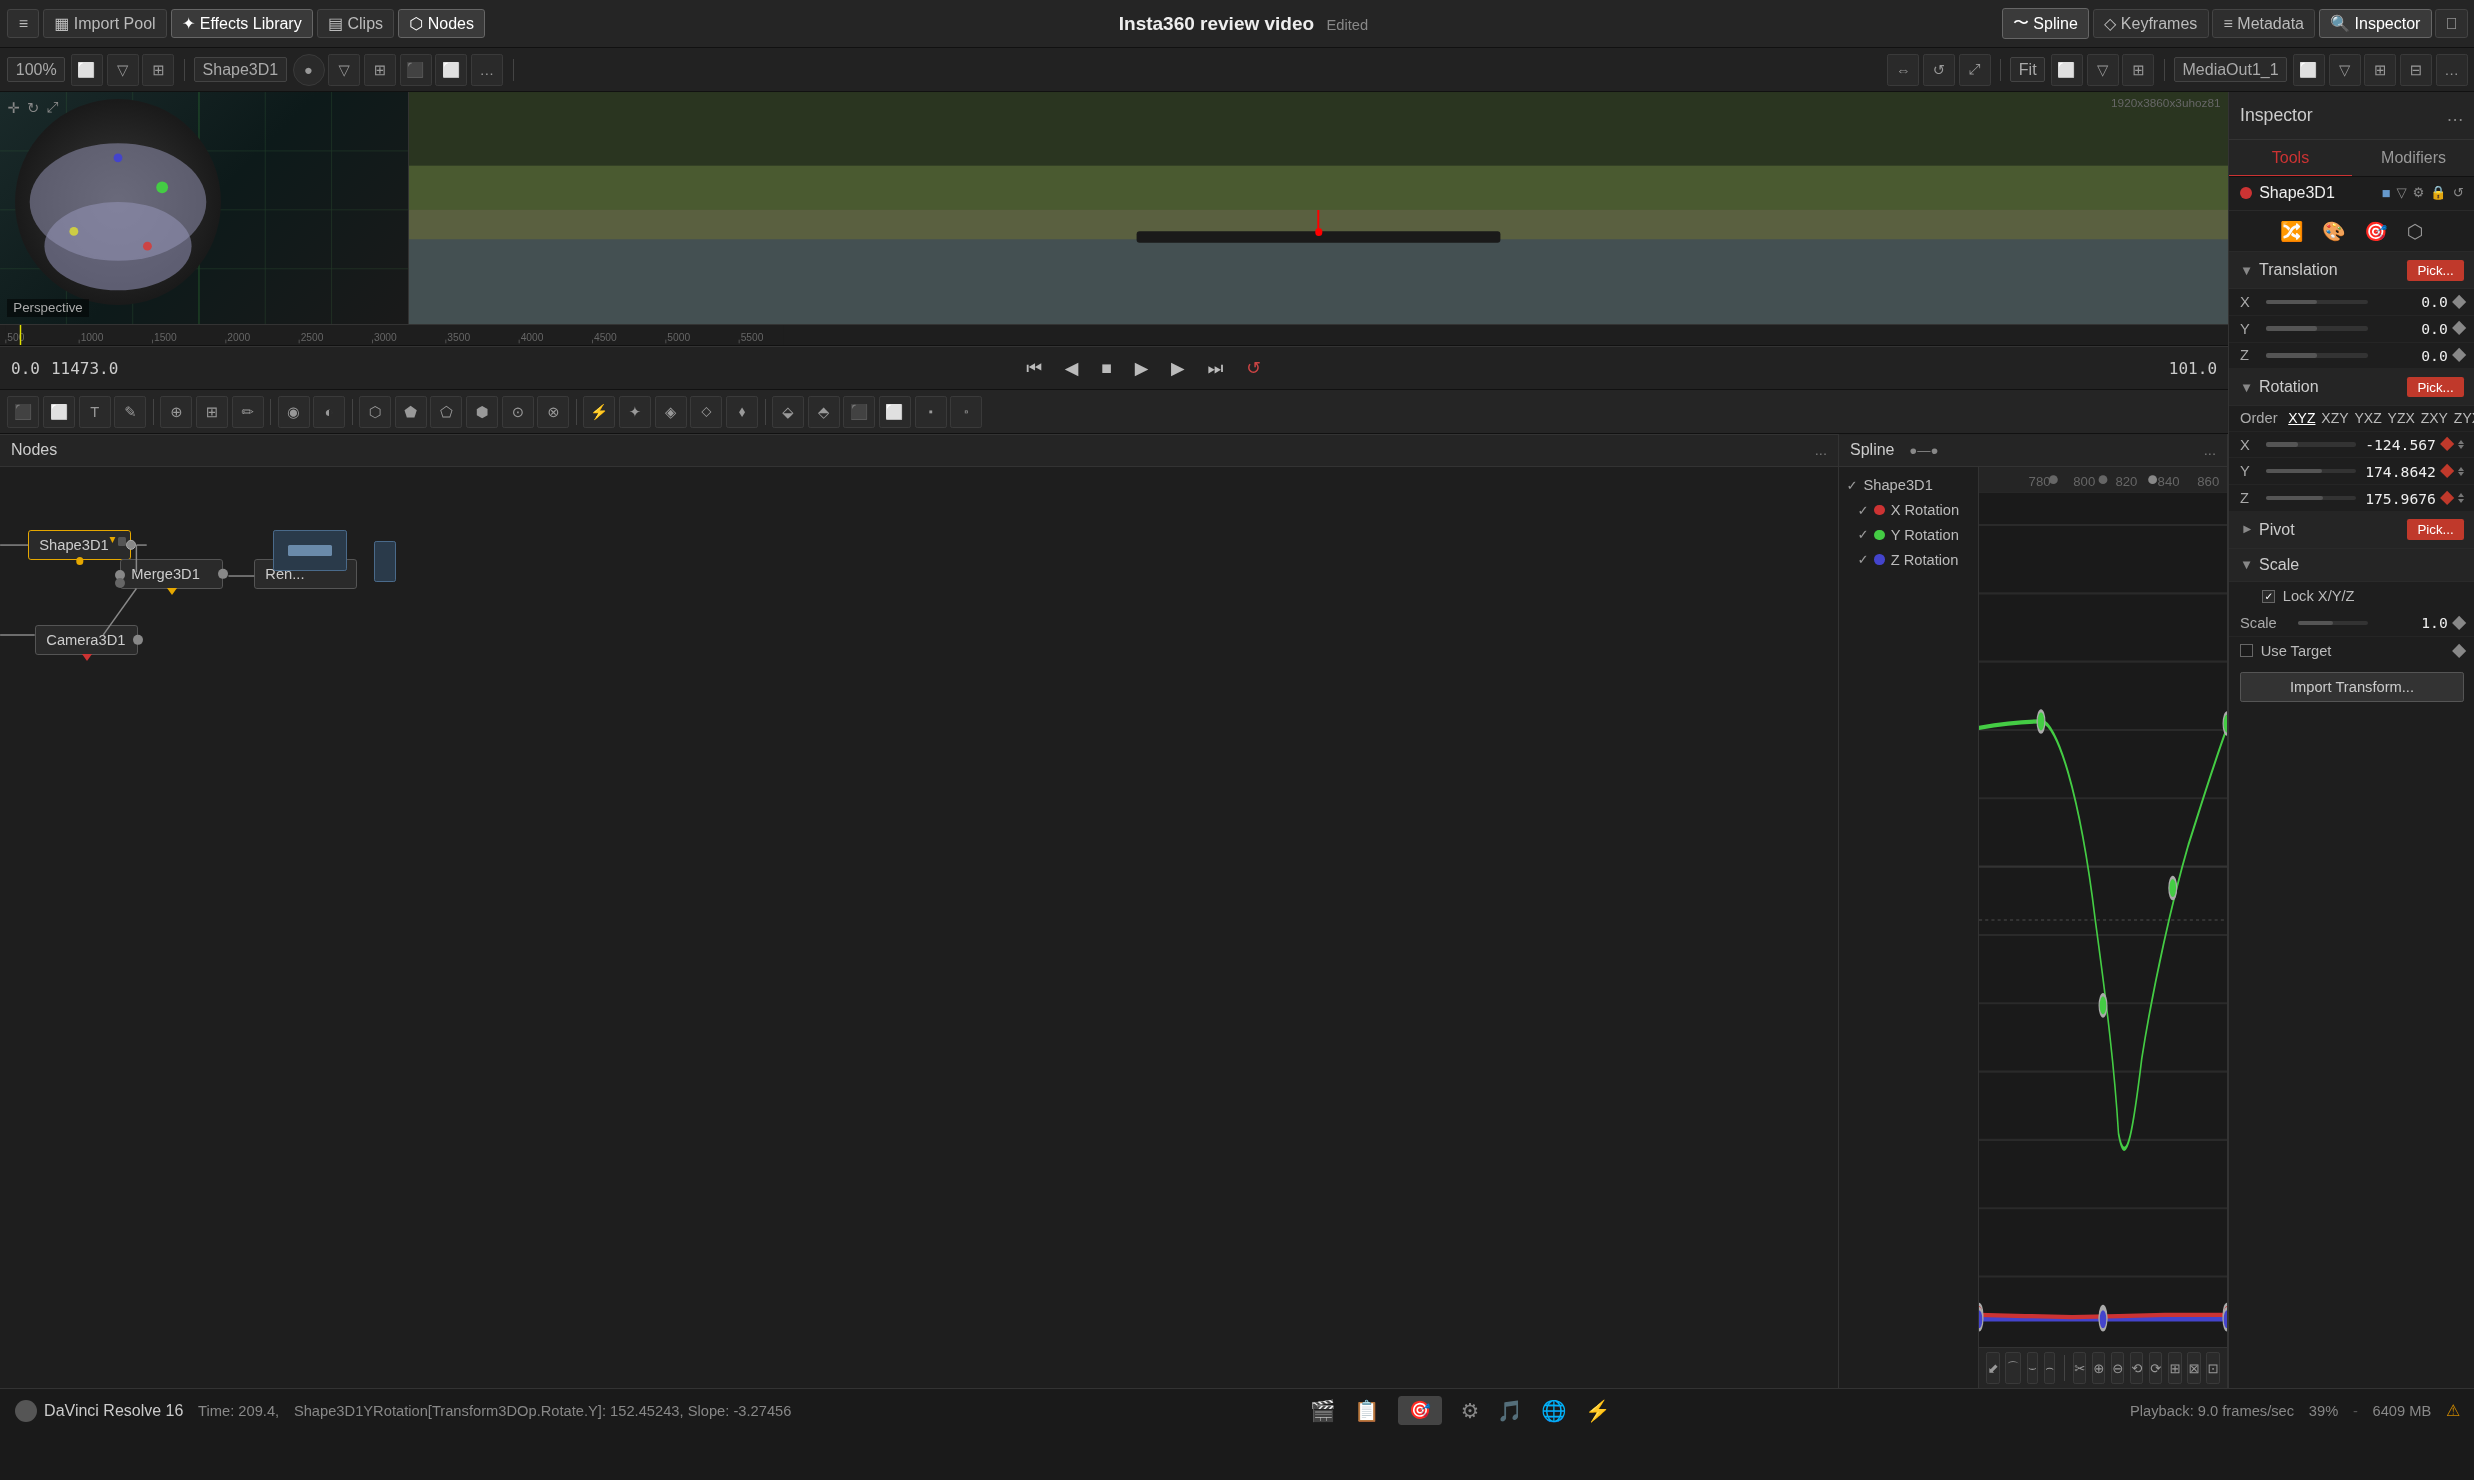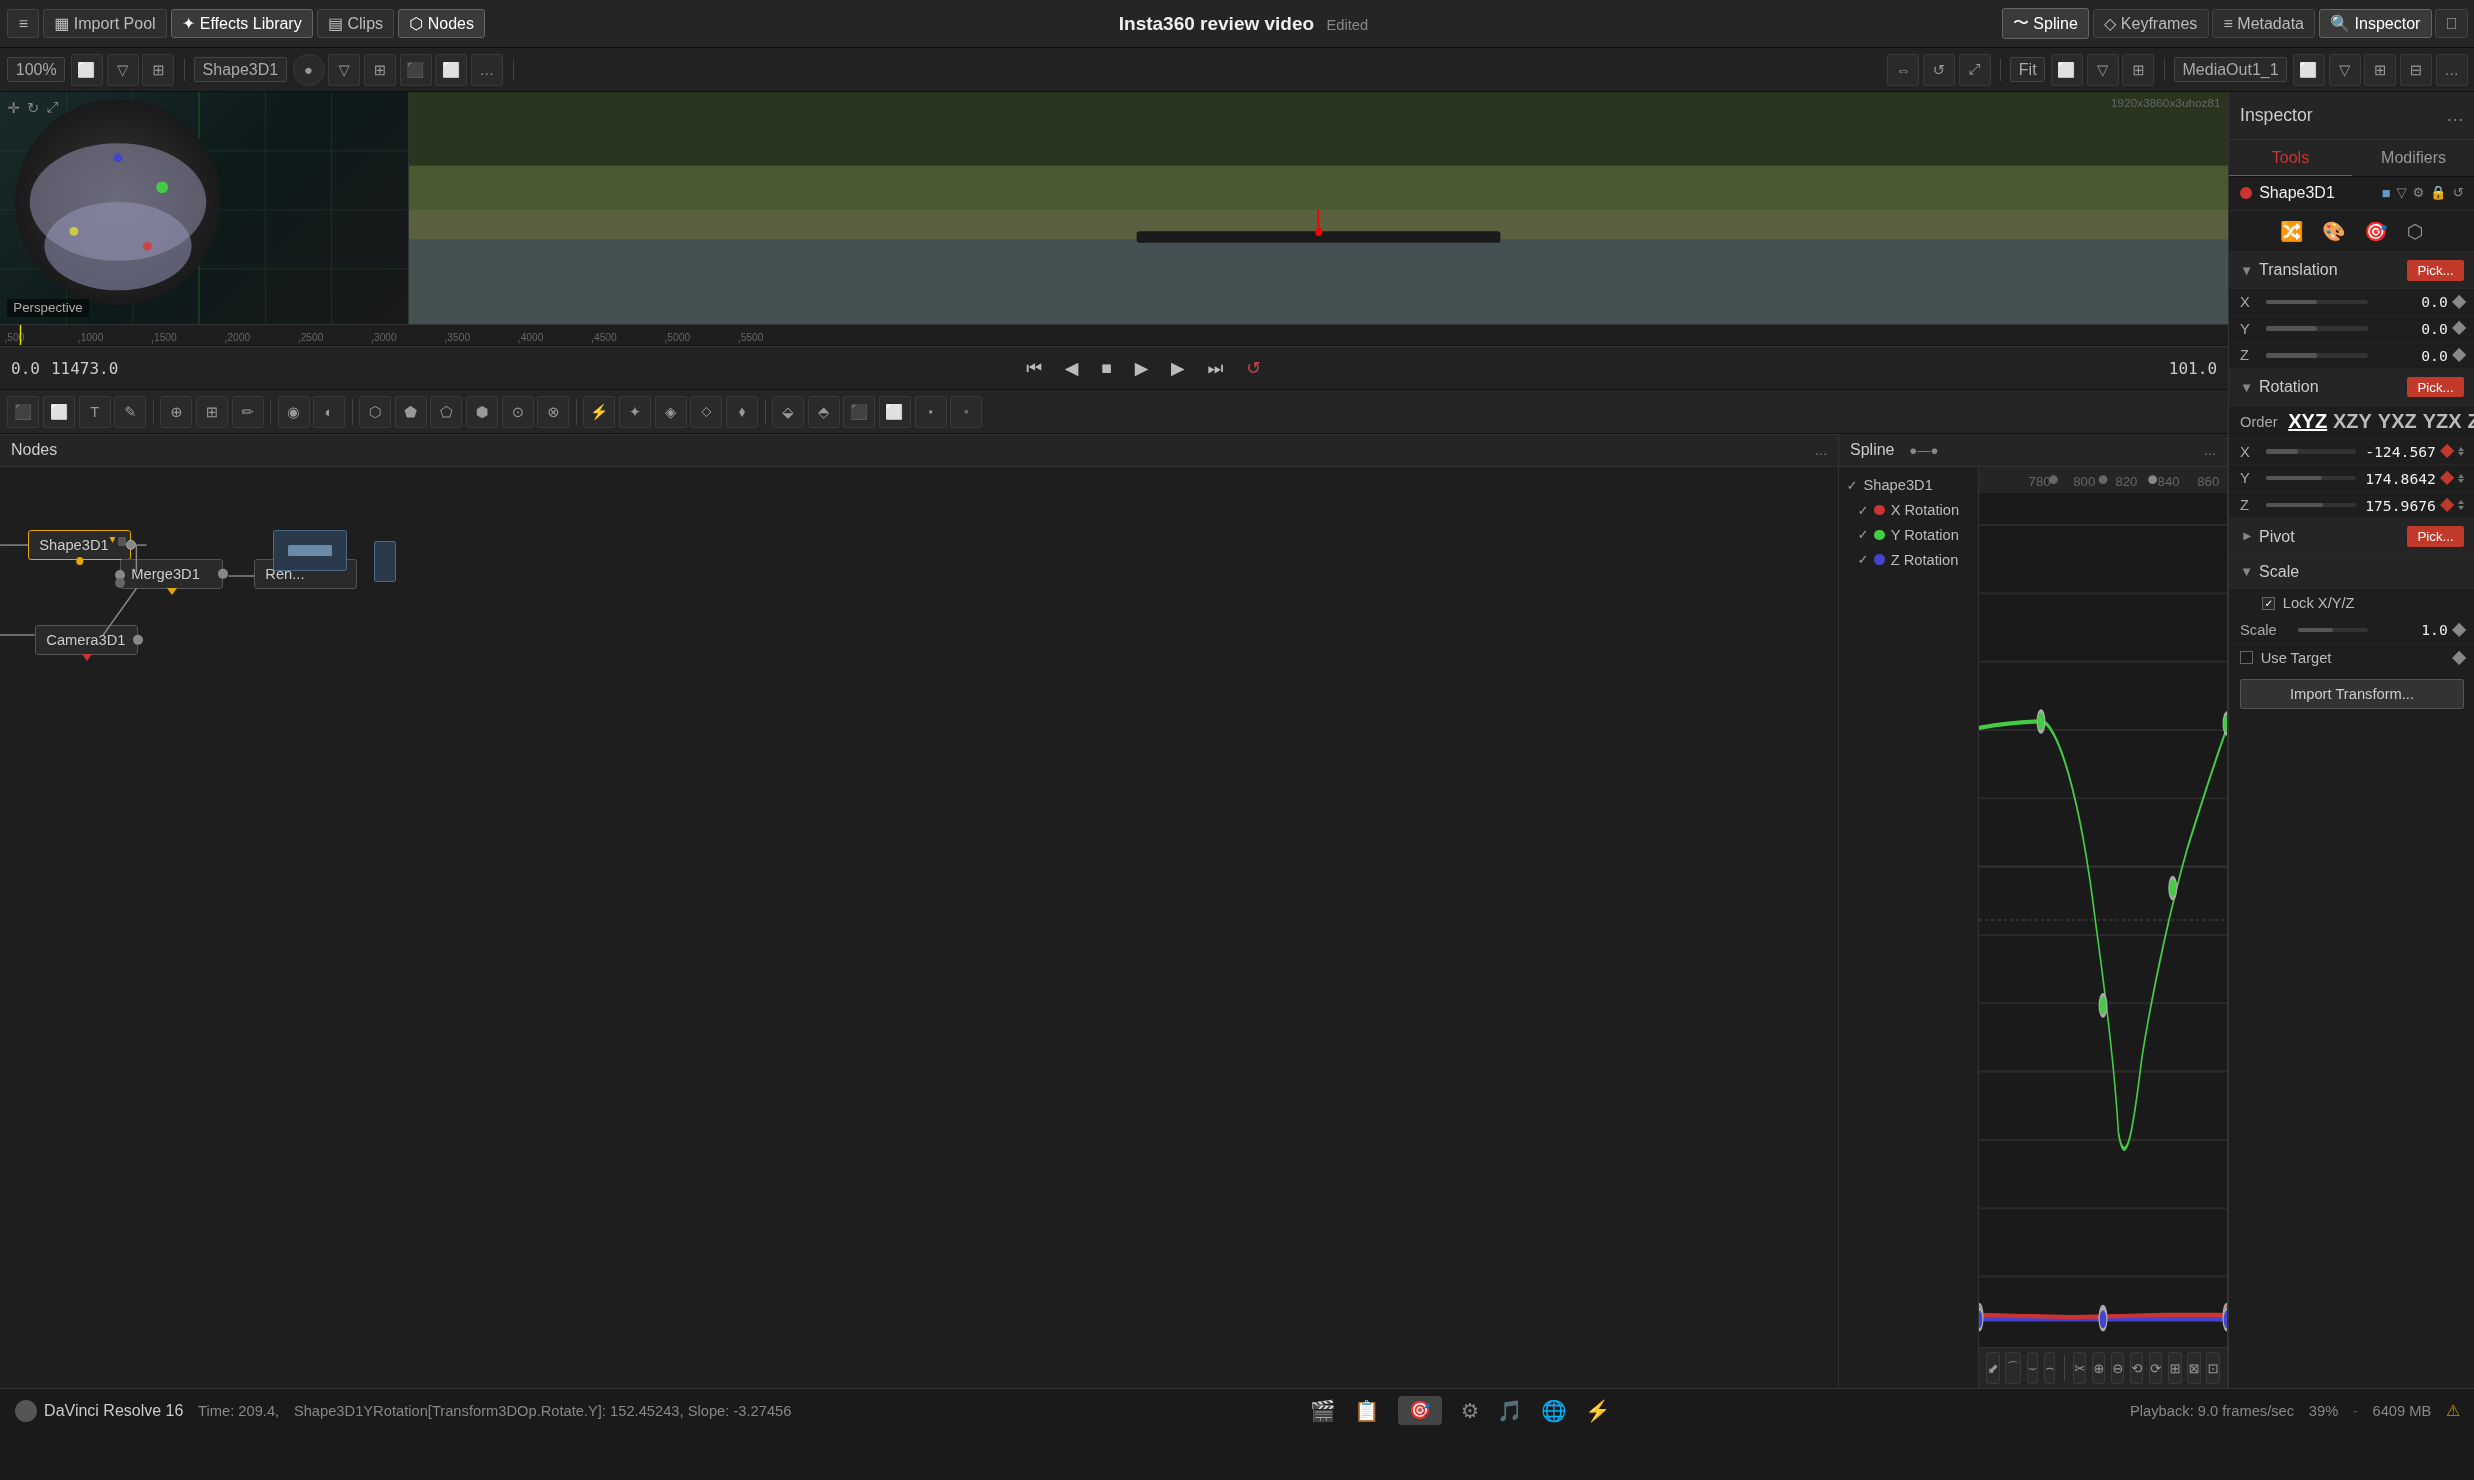--- a/index.html
+++ b/index.html
@@ -431,22 +431,21 @@
       font-size: 14.7px;
     }
     .order-options {
       display: flex;
       gap: 5.9px;
       margin-left: 3.7px;
     }
     .order-opt {
       color: #bbb;
       cursor: pointer;
-      font-size: 20px;
-      font-weight: bold;
+      font-size: 14px;
     }
     .order-opt.active {
       color: #fff;
       text-decoration: underline;
     }
     .checkbox-row {
       display: flex;
       align-items: center;
       padding: 5.9px 11px;
       gap: 7.4px;

